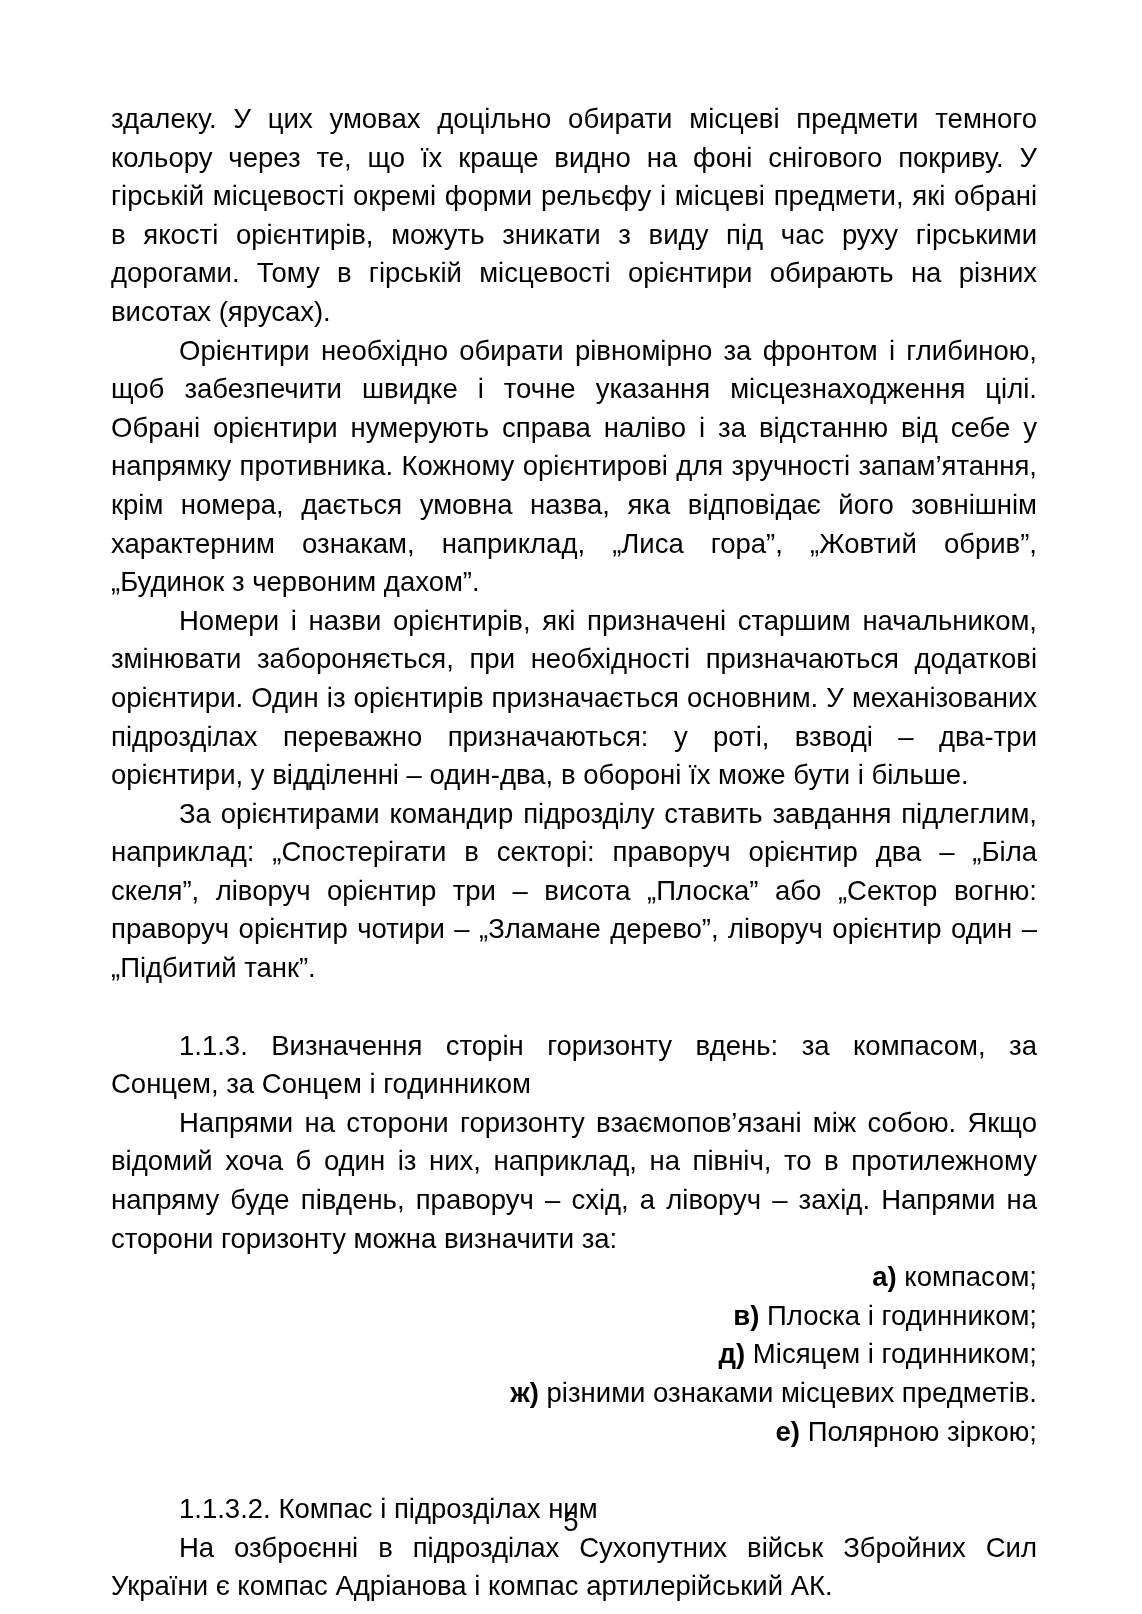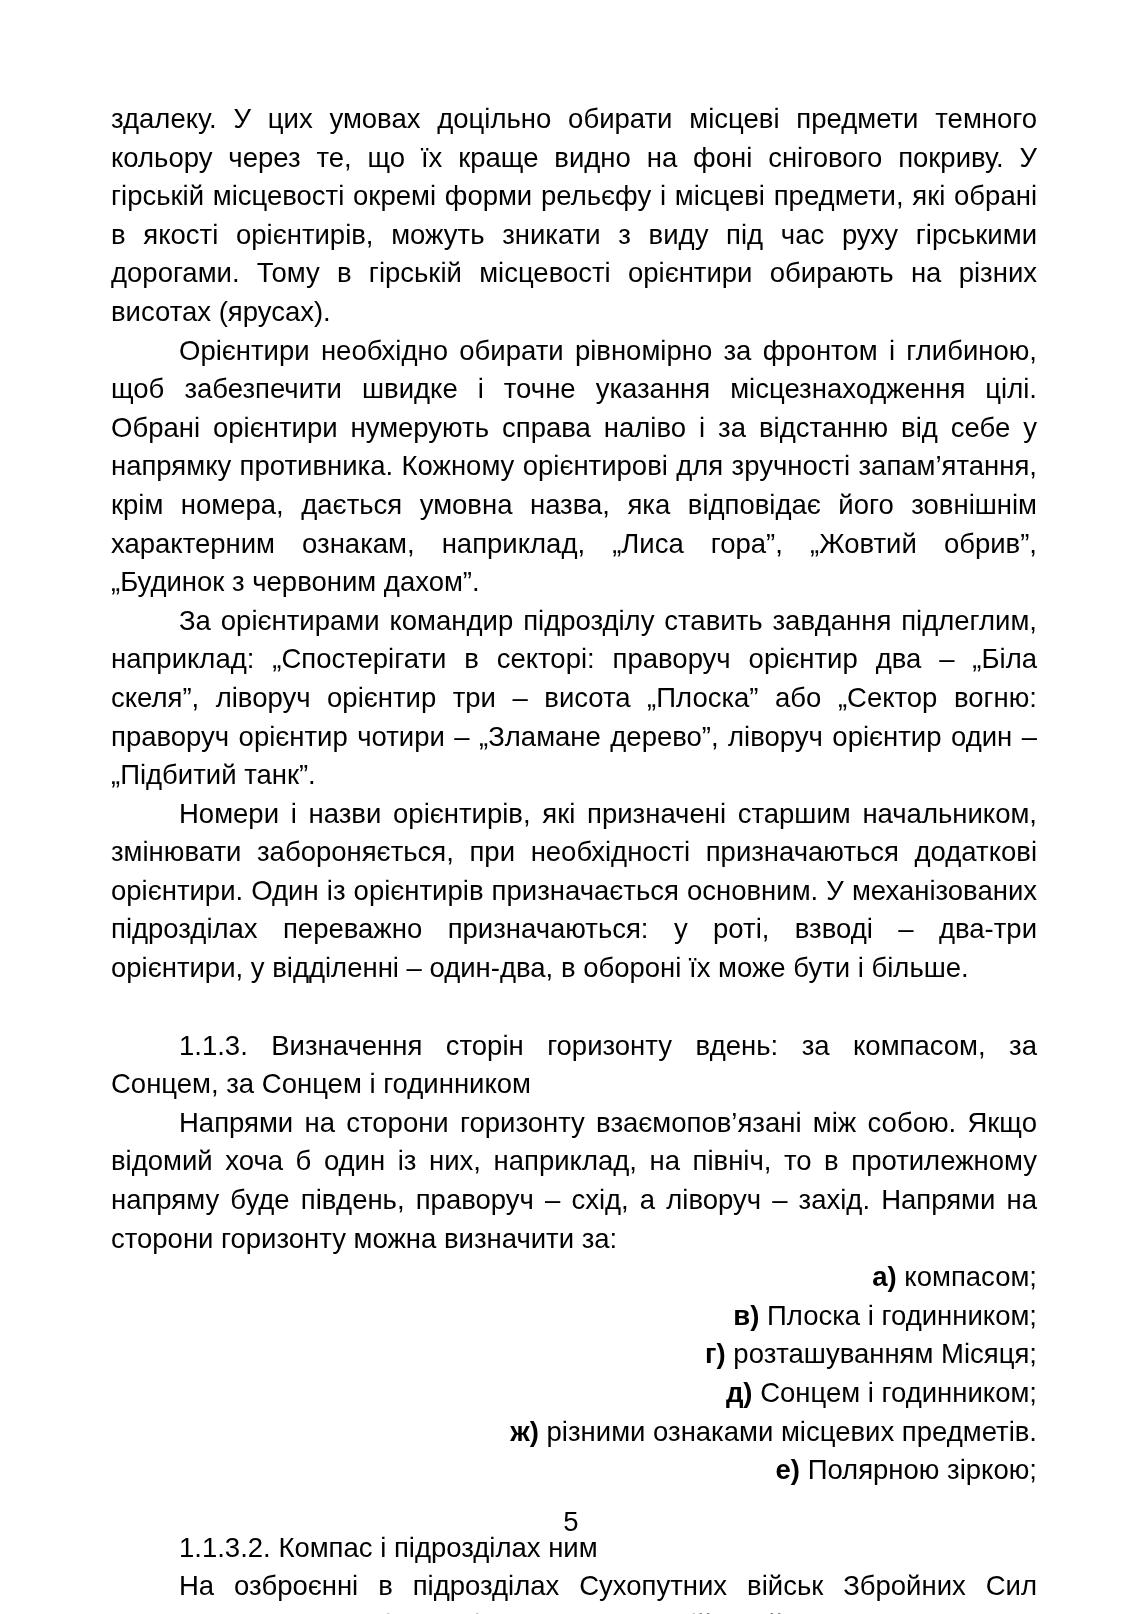--- a/index.html
+++ b/index.html
@@ -55,33 +55,32 @@
 </head>
 <body>
 
 <div class="page">
   <div class="textblock">
 
     <p class="body">здалеку. У цих умовах доцільно обирати місцеві предмети темного кольору через те, що їх краще видно на фоні снігового покриву. У гірській місцевості окремі форми рельєфу і місцеві предмети, які обрані в якості орієнтирів, можуть зникати з виду під час руху гірськими дорогами. Тому в гірській місцевості орієнтири обирають на різних висотах (ярусах).</p>
 
     <p class="body indent">Орієнтири необхідно обирати рівномірно за фронтом і глибиною, щоб забезпечити швидке і точне указання місцезнаходження цілі. Обрані орієнтири нумерують справа наліво і за відстанню від себе у напрямку противника. Кожному орієнтирові для зручності запам’ятання, крім номера, дається умовна назва, яка відповідає його зовнішнім характерним ознакам, наприклад, „Лиса гора”, „Жовтий обрив”, „Будинок з червоним дахом”.</p>
 
+    <p class="body indent">Номери і назви орієнтирів, які призначені старшим начальником, змінювати забороняється, при необхідності призначаються додаткові орієнтири. Один із орієнтирів призначається основним. У механізованих підрозділах переважно призначаються: у роті, взводі – два-три орієнтири, у відділенні – один-два, в обороні їх може бути і більше.</p>
+
     <p class="body indent">За орієнтирами командир підрозділу ставить завдання підлеглим, наприклад: „Спостерігати в секторі: праворуч орієнтир два – „Біла скеля”, ліворуч орієнтир три – висота „Плоска” або „Сектор вогню: праворуч орієнтир чотири – „Зламане дерево”, ліворуч орієнтир один – „Підбитий танк”.</p>
-
-    <p class="body indent">Номери і назви орієнтирів, які призначені старшим начальником, змінювати забороняється, при необхідності призначаються додаткові орієнтири. Один із орієнтирів призначається основним. У механізованих підрозділах переважно призначаються: у роті, взводі – два-три орієнтири, у відділенні – один-два, в обороні їх може бути і більше.</p>
 
     <p class="body indent gap">1.1.3. Визначення сторін горизонту вдень: за компасом, за Сонцем, за Сонцем і годинником</p>
 
 
     <p class="body indent">Напрями на сторони горизонту взаємопов’язані між собою. Якщо відомий хоча б один із них, наприклад, на північ, то в протилежному напряму буде південь, праворуч – схід, а ліворуч – захід. Напрями на сторони горизонту можна визначити за:</p>
 
     <p class="list-item"><span class="bold">а)</span> <span>компасом;</span></p>
     <p class="list-item"><span class="bold">в)</span> <span>Плоска і годинником;</span></p>
-    <p class="list-item"><span class="bold">г)</span> <span>розташуванням Місяця;</span></p>
-    <p class="list-item"><span class="bold">д)</span> <span>Сонцем і годинником;</span></p>
+    <p class="list-item"><span class="bold">д)</span> <span>Місяцем і годинником;</span></p>
     <p class="list-item"><span class="bold">ж)</span> <span>різними ознаками місцевих предметів.</span></p>
     <p class="list-item"><span class="bold">е)</span> <span>Полярною зіркою;</span></p>
 
     <p class="body indent gap">1.1.3.2. Компас і підрозділах ним</p>
 
     <p class="body indent">На озброєнні в підрозділах Сухопутних військ Збройних Сил України є компас Адріанова і компас артилерійський АК.</p>
 
   </div>
 
   <div class="footer">5</div>

